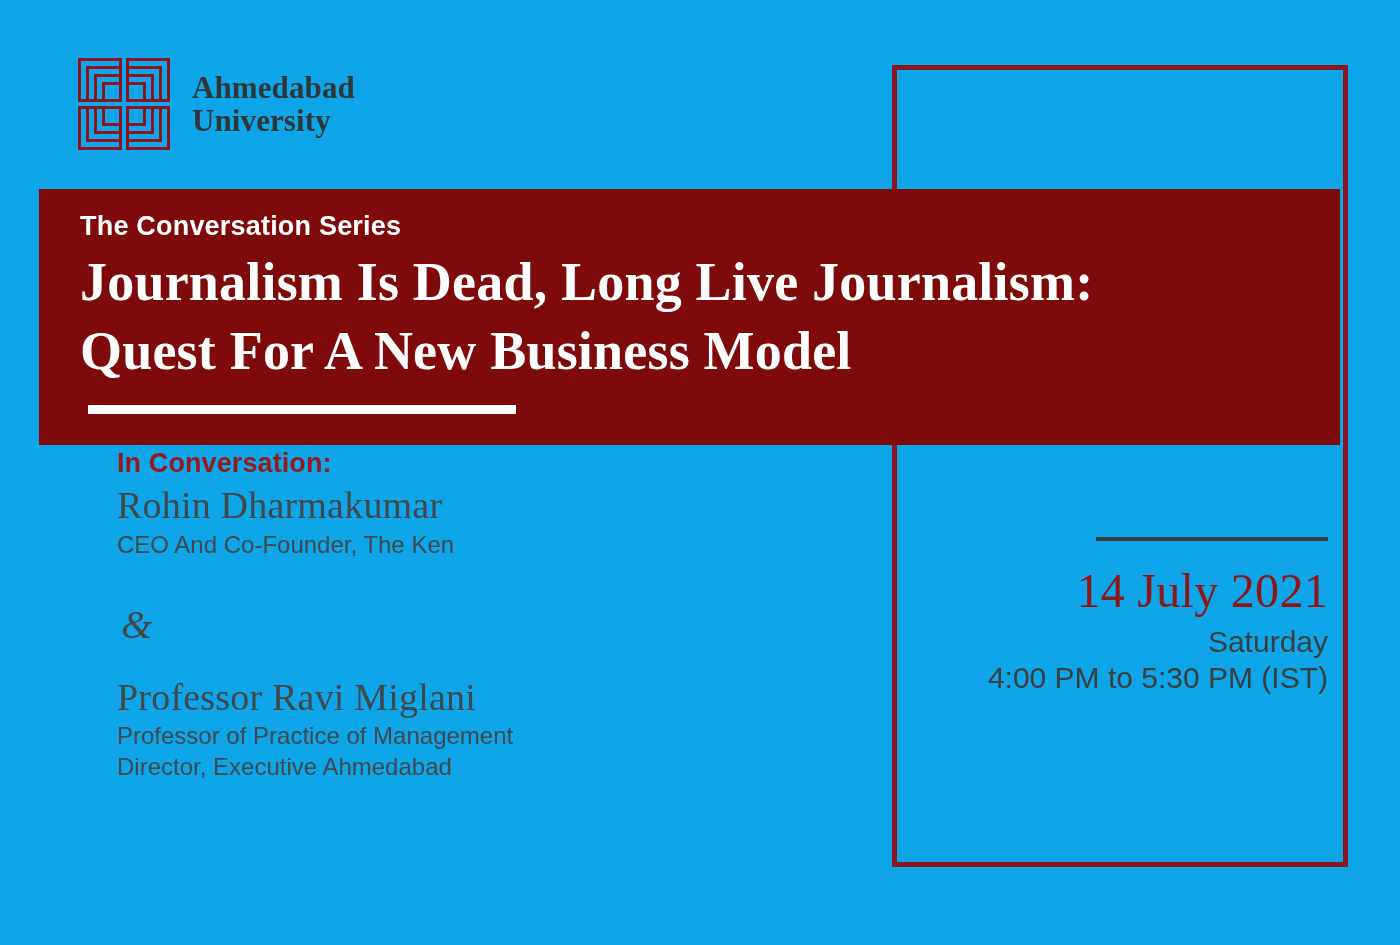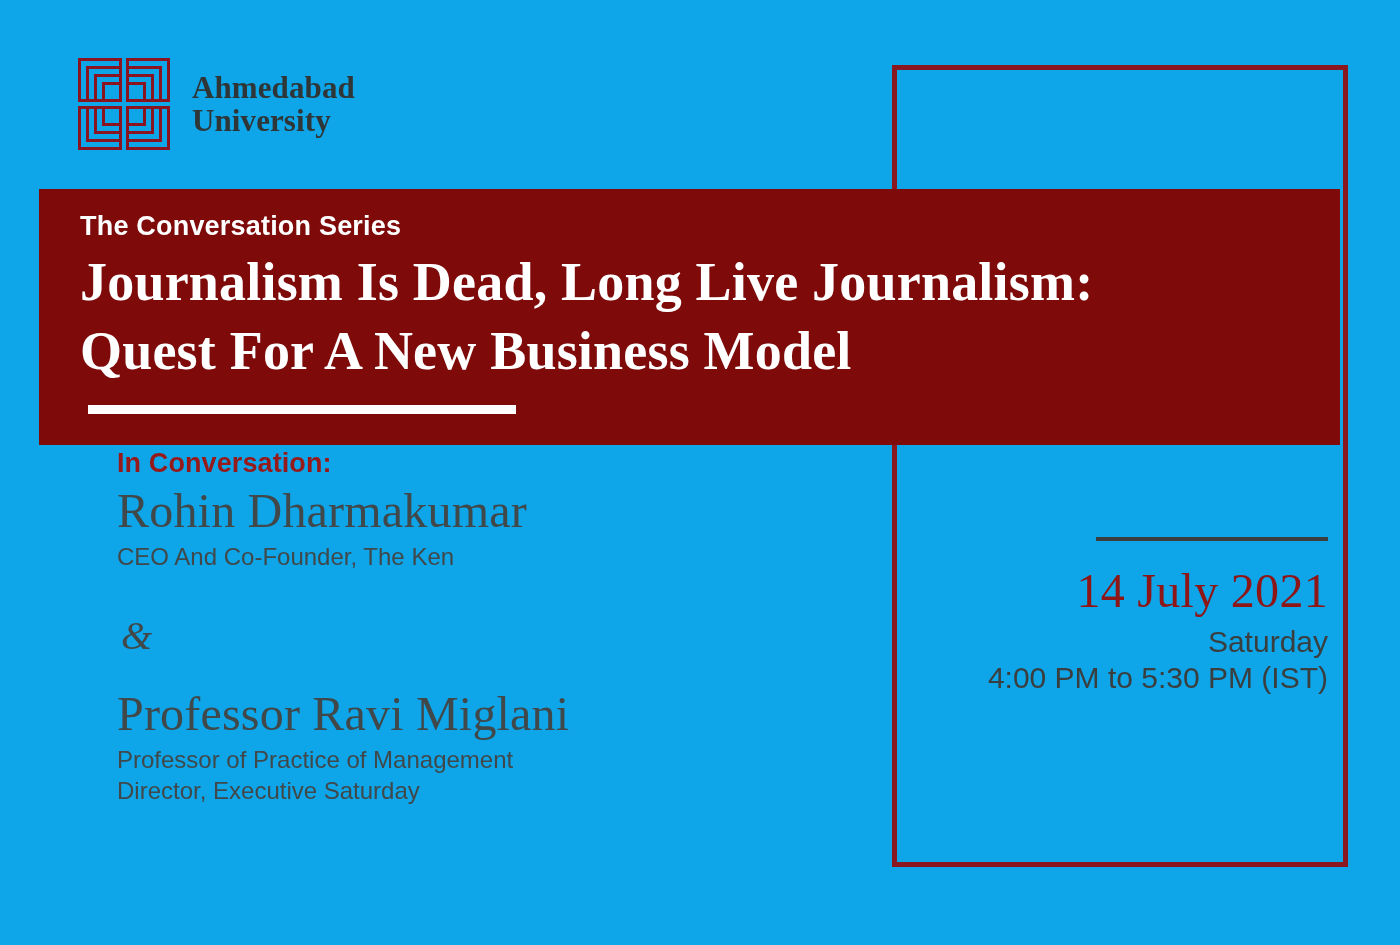--- a/index.html
+++ b/index.html
@@ -117,21 +117,21 @@
   .in-conversation {
     color: #971a1a;
     font-size: 27px;
     font-weight: bold;
     letter-spacing: 0.1px;
     margin: 0 0 4px 0;
   }
   .speaker-name {
     font-family: "Liberation Serif", serif;
     color: #40484a;
-    font-size: 48px;
+    font-size: 38px;
     line-height: 1.18;
     margin: 0 0 2px 0;
     letter-spacing: 0.2px;
   }
   .speaker-role {
     color: #40484a;
     font-size: 24px;
     line-height: 1.28;
     margin: 0;
   }
@@ -246,21 +246,21 @@
     <div>
       <p class="speaker-name">Rohin Dharmakumar</p>
       <p class="speaker-role">CEO And Co-Founder, The Ken</p>
     </div>
 
     <p class="ampersand">&amp;</p>
 
     <div>
       <p class="speaker-name">Professor Ravi Miglani</p>
       <p class="speaker-role">Professor of Practice of Management</p>
-      <p class="speaker-role">Director, Executive Saturday</p>
+      <p class="speaker-role">Director, Executive Ahmedabad</p>
     </div>
   </div>
 
   <div class="webinar-panel">
     <div class="panel-rule"></div>
     <p class="event-date">14 July 2021</p>
     <p class="event-day">Saturday</p>
     <p class="event-time">4:00 PM to 5:30 PM (IST)</p>
   </div>
 

